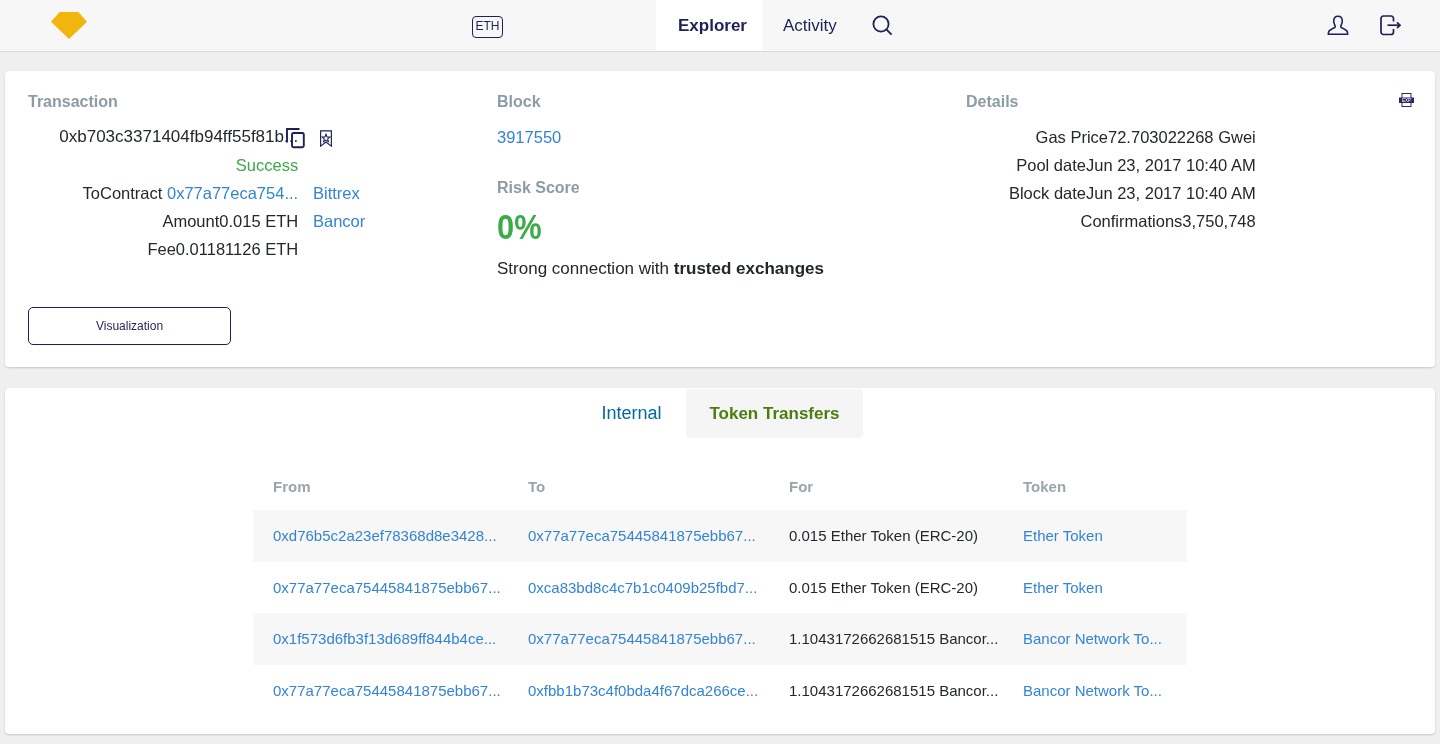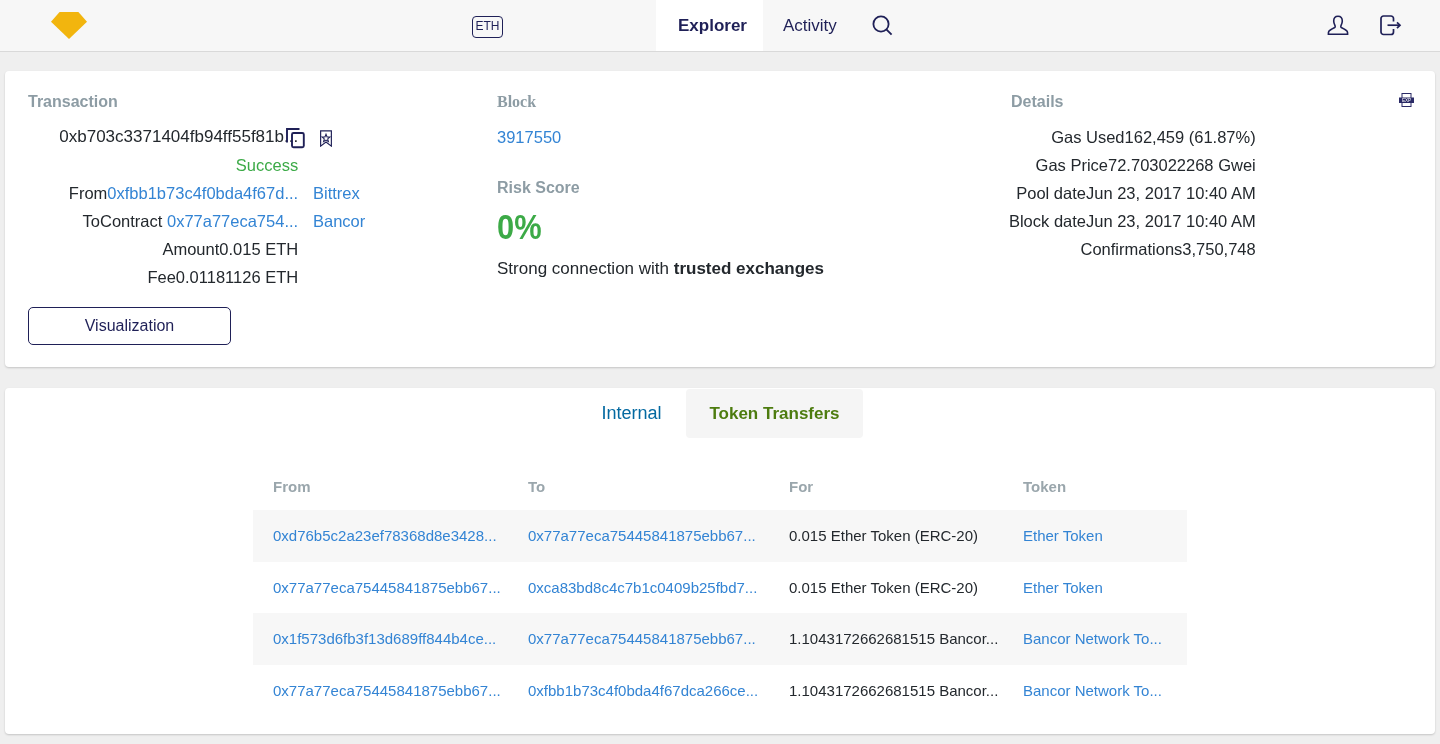--- a/index.html
+++ b/index.html
@@ -18,21 +18,21 @@
           box-shadow:0 1px 2px rgba(0,0,0,0.18); }
   #card1 { top:71px; height:296px; }
   #card2 { top:388px; height:346px; }
   .h { font-size:16px; font-weight:bold; color:#8d9ca4; line-height:16px; }
   .rows { font-size:16.5px; line-height:28px;text-align:right; }
   .lbl { display:inline-block; }
   a, .link { color:#3384d4; text-decoration:none; }
   .green { color:#3caa47; }
   .btn { position:absolute; left:23px; top:236px; width:203px; height:38px;
          border:1px solid #1f2057; border-radius:5px; color:#1f2057;
-         font-size:16px; text-align:center; line-height:36px; background:#fff; }
+         font-size:12px; text-align:center; line-height:36px; background:#fff; }
   .tabbar { position:absolute; left:50%; transform:translateX(-50%); top:1px; height:49px;
             display:flex; }
   .tab2 { height:49px; font-size:17px; text-align:center; line-height:49px; }
   #tab-internal { width:109px; color:#0369a1; font-size:18px; }
   #tab-token { width:177px; background:#f5f5f5; border-radius:4px; font-weight:bold; color:#4d7c0f; }
   table.tt { position:absolute; left:248px; top:74px; width:934px; border-collapse:collapse;
              font-size:15px; table-layout:fixed; }
   table.tt th { font-size:15px; font-weight:bold; color:#9aa6ac; text-align:left;
                 padding:0 0 0 20px; height:48px; vertical-align:middle; }
   table.tt td { padding:0 0 0 20px; height:51.6px; vertical-align:middle; }
@@ -64,45 +64,43 @@
     <polyline points="17,7.3 20,10.2 17,13.1"></polyline>
   </svg>
 </header>
 
 <div class="card" id="card1">
 
   <div class="abs h" style="left:23px; top:23px;">Transaction</div>
   <div class="abs rows" style="left:23px; top:52px;">
     <div style="font-size:17px;">0xb703c3371404fb94ff55f81b...</div>
     <div class="green">Success</div>
-    <div><span class="lbl" style="width:72px;">From</span><a>0xfbb1b73c4f0bda4f67d...</a></div>
     <div><span class="lbl" style="width:72px;">To</span>Contract <a>0x77a77eca754...</a></div>
     <div><span class="lbl" style="width:72px;">Amount</span>0.015 ETH</div>
     <div><span class="lbl" style="width:72px;">Fee</span>0.01181126 ETH</div>
   </div>
   <div class="abs rows" style="left:308px; top:108px;"><a>Bittrex</a></div>
   <div class="abs rows" style="left:308px; top:136px;"><a>Bancor</a></div>
   <svg class="abs" style="left:280.5px; top:57px;" width="20" height="21" viewBox="0 0 20 21" fill="none" stroke="#1f2057" stroke-width="1.9">
     <path d="M1 14.5 V1 h12.5"></path>
     <rect x="6" y="5" width="11.8" height="14.3" rx="1.5"></rect>
   </svg>
   <svg class="abs" style="left:314px; top:58.5px;" width="14" height="17" viewBox="0 0 14 19">
     <path d="M1 1 h12 v17 l-6-4.6 -6,4.6 z" fill="none" stroke="#1f2057" stroke-width="1.3"></path>
     <path d="M7.00,4.70 L8.18,7.68 L11.37,7.88 L8.90,9.92 L9.70,13.02 L7.00,11.30 L4.30,13.02 L5.10,9.92 L2.63,7.88 L5.82,7.68 Z" fill="none" stroke="#1f2057" stroke-width="1.2" stroke-linejoin="miter"></path>
   </svg>
 
-  <div class="abs h" style="left:492px; top:23px;font-family:Liberation Serif, serif;">Block</div>
+  <div class="abs h" style="left:492px; top:23px;">Block</div>
   <div class="abs rows" style="left:492px; top:52px;"><a>3917550</a></div>
   <div class="abs h" style="left:492px; top:109px;">Risk Score</div>
   <div class="abs green" style="left:492px; top:137.5px; font-size:35px; font-weight:bold; line-height:35px; transform:scaleX(0.88); transform-origin:0 0;">0%</div>
   <div class="abs" style="left:492px; top:184px; font-size:17px; line-height:28px;">Strong connection with <b>trusted exchanges</b></div>
 
-  <div class="abs h" style="left:1006px; top:23px;text-align:right;">Details</div>
+  <div class="abs h" style="left:961px; top:23px;text-align:right;">Details</div>
   <div class="abs rows" style="left:961px; top:52px;">
-    <div><span class="lbl" style="width:120px;">Gas Used</span>162,459 (61.87%)</div>
     <div><span class="lbl" style="width:120px;">Gas Price</span>72.703022268 Gwei</div>
     <div><span class="lbl" style="width:120px;">Pool date</span>Jun 23, 2017 10:40 AM</div>
     <div><span class="lbl" style="width:120px;">Block date</span>Jun 23, 2017 10:40 AM</div>
     <div><span class="lbl" style="width:120px;">Confirmations</span>3,750,748</div>
   </div>
 
   <svg class="abs" style="left:1394px; top:22px;" width="15" height="14" viewBox="0 0 15 14">
     <rect x="3" y="0.5" width="9" height="13" fill="none" stroke="#2a2a66" stroke-width="1"></rect>
     <rect x="0" y="4.5" width="15" height="5.5" fill="#2a2a66"></rect>
     <text x="7.5" y="9" font-size="4.6" fill="#fff" text-anchor="middle" font-family="Liberation Sans">EXP</text>

